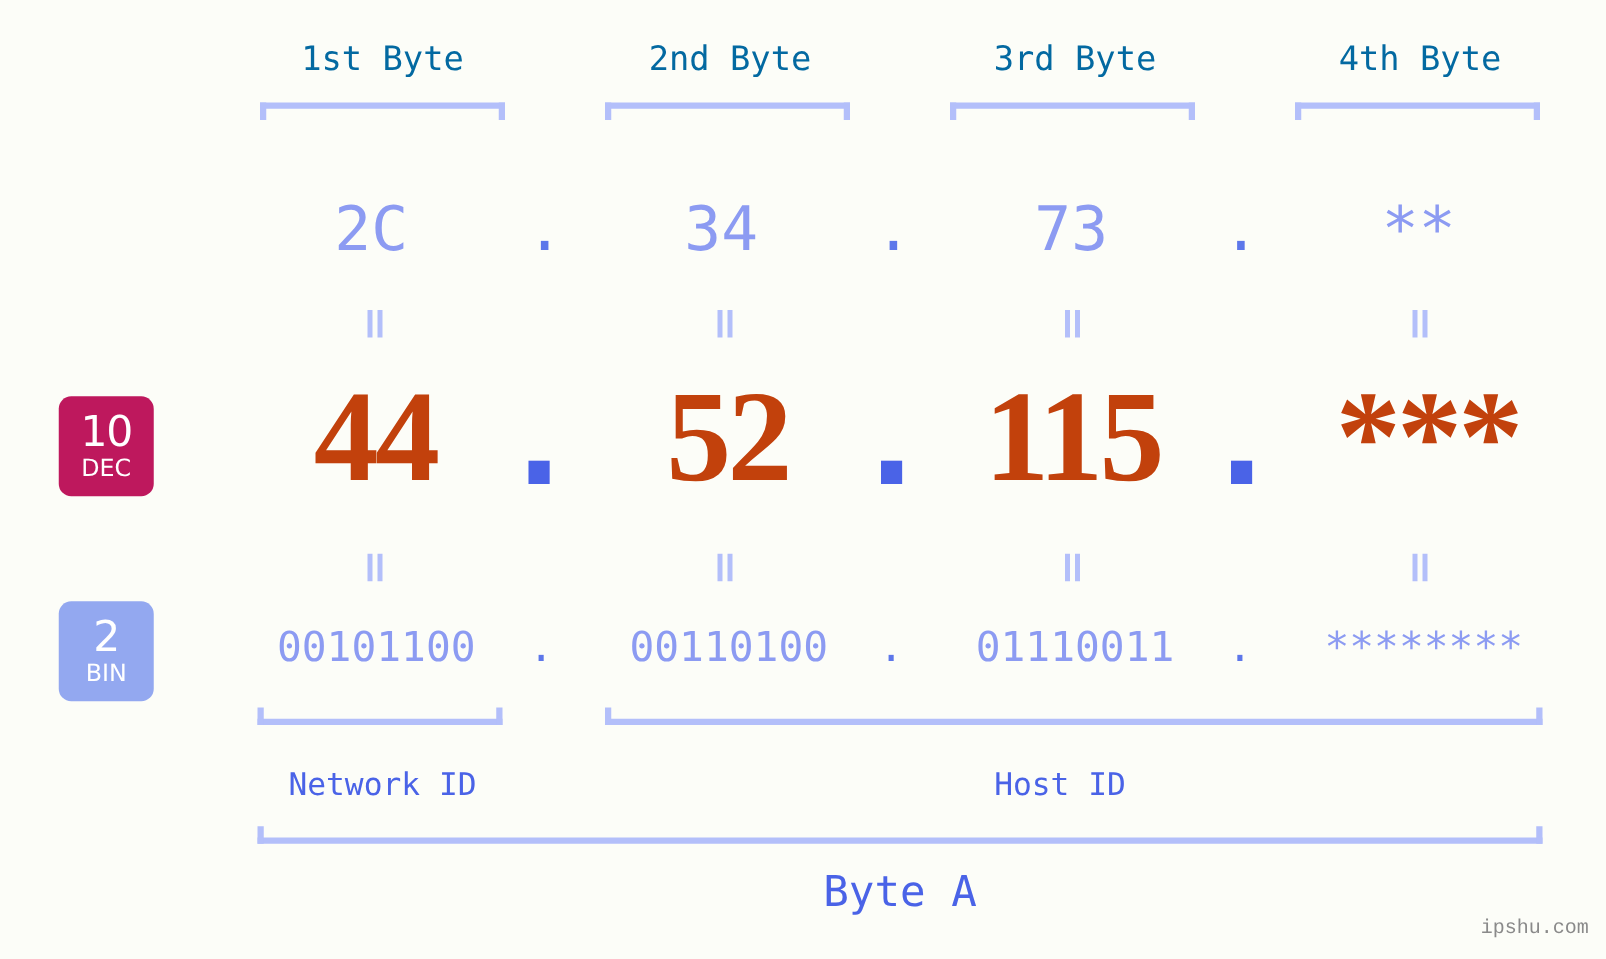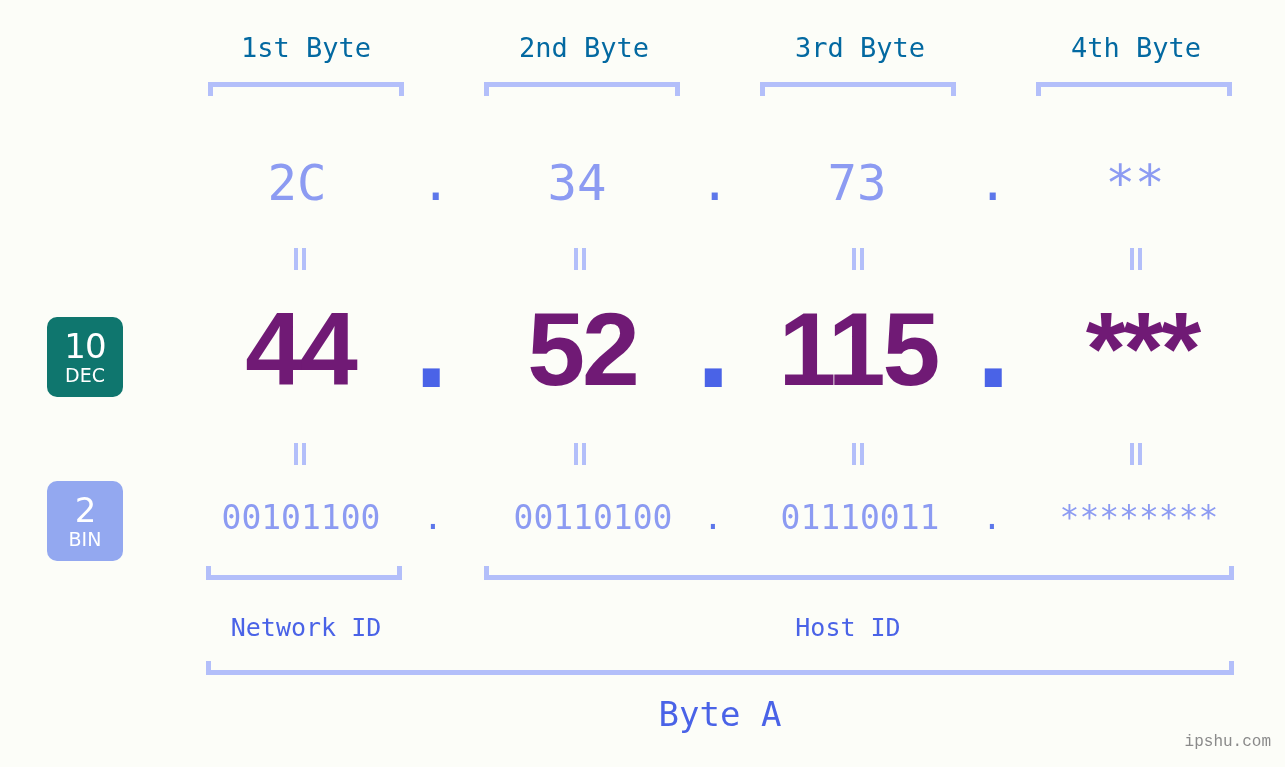--- a/index.html
+++ b/index.html
@@ -92,24 +92,24 @@
   }
   .row-hex .dot {
     position: absolute;
     font-family: "DejaVu Sans Mono", monospace;
     font-size: 49px;
     color: #5d77ea;
     top: 155px;
   }
 
   .row-dec .val-cell {
-    font-family: Liberation Sans, sans-serif;
+    font-family: Liberation Serif, serif;
     font-size: 104px;
     font-weight: bold;
-    color: #701a75;
+    color: #c2410c;
     top: 290px;
     width: 240px;
     letter-spacing: -3px;
   }
   .row-dec .dot {
     position: absolute;
     font-family: "DejaVu Sans Mono", monospace;
     font-size: 104px;
     font-weight: bold;
     color: #4a63e7;
@@ -186,21 +186,21 @@
   <div class="byte-header" style="left:186px;">1st Byte</div>
   <div class="byte-header" style="left:464px;">2nd Byte</div>
   <div class="byte-header" style="left:740px;">3rd Byte</div>
   <div class="byte-header" style="left:1016px;">4th Byte</div>
 
   <div class="bracket bracket-down" style="left:208px; top:82px; width:196px;"></div>
   <div class="bracket bracket-down" style="left:484px; top:82px; width:196px;"></div>
   <div class="bracket bracket-down" style="left:760px; top:82px; width:196px;"></div>
   <div class="bracket bracket-down" style="left:1036px; top:82px; width:196px;"></div>
 
-  <div class="badge" style="top:317px; background:#0f766e;">
+  <div class="badge" style="top:317px; background:#be185d;">
     <span class="num">10</span>
     <span class="radix">DEC</span>
   </div>
   <div class="badge" style="top:481px; background:#93a8f0;">
     <span class="num">2</span>
     <span class="radix">BIN</span>
   </div>
 
   <div class="row-hex">
     <div class="val-cell" style="left:177px;">2C</div>
@@ -252,21 +252,21 @@
       <span></span>
     </div>
   <div class="eq" style="left:1136px; top:443px;">
       <span></span>
       <span></span>
     </div>
 
   <div class="row-bin">
     <div class="val-cell" style="left:162px;">00101100</div>
     <div class="dot" style="left:423px;">.</div>
-    <div class="val-cell" style="left:454px;">00110100</div>
+    <div class="val-cell" style="left:444px;">00110100</div>
     <div class="dot" style="left:703px;">.</div>
     <div class="val-cell" style="left:721px;">01110011</div>
     <div class="dot" style="left:982px;">.</div>
     <div class="val-cell" style="left:1000px;">********</div>
   </div>
 
   <div class="bracket bracket-up" style="left:206px; top:566px; width:196px;"></div>
   <div class="bracket bracket-up" style="left:484px; top:566px; width:750px;"></div>
 
   <div class="section-label" style="left:738px; top:613px; width:220px;">Host ID</div>

